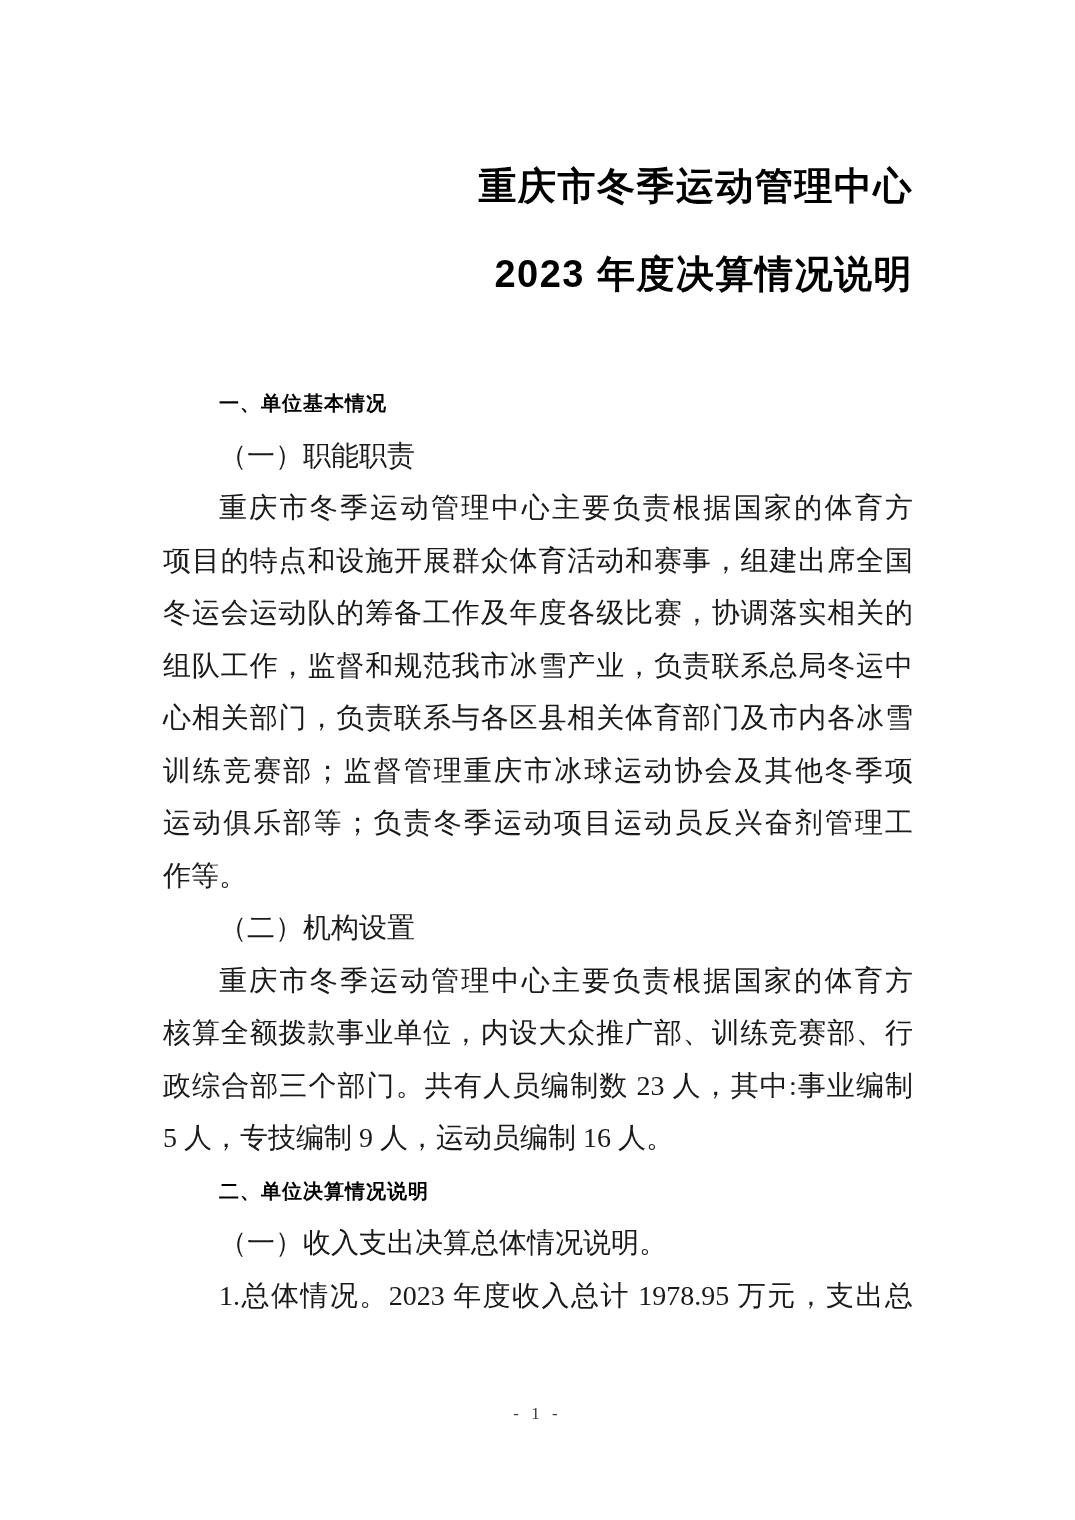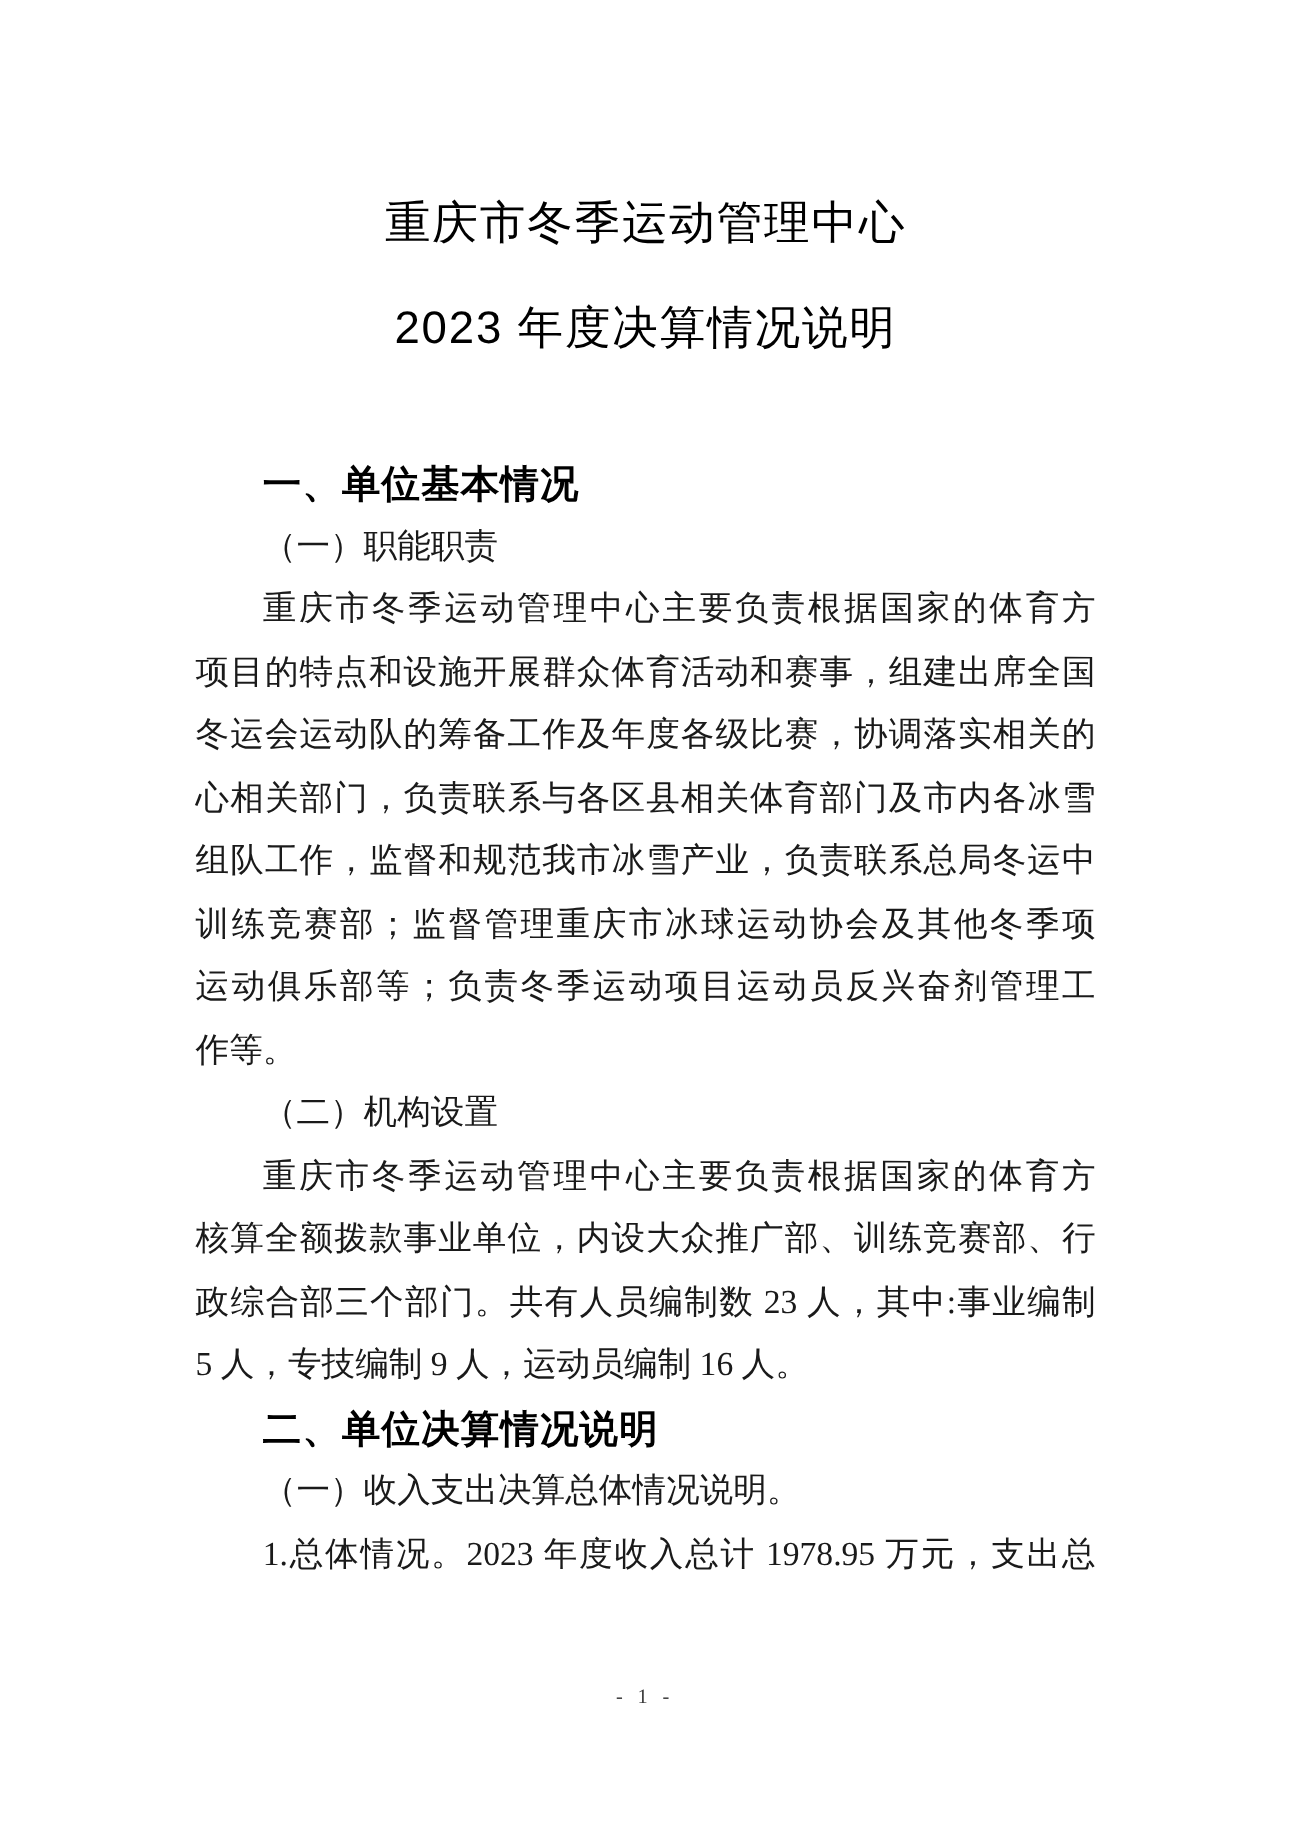--- a/index.html
+++ b/index.html
@@ -14,25 +14,25 @@
     background: #ffffff;
     color: #1a1a1a;
     overflow: hidden;
     font-family: "Liberation Serif", "DejaVu Serif", serif;
   }
   .content {
     padding: 142px 162px 0 163px;
   }
   .title {
     font-family: "Liberation Sans", "DejaVu Sans", sans-serif;
-    font-weight: normal;
+    font-weight: bold;
     font-size: 38px;
     line-height: 88px;
     letter-spacing: 1.5px;
-    text-align: center;
+    text-align: right;
     color: #000000;
     white-space: nowrap;
   }
   .body-block {
     margin-top: 59px;
     font-size: 28px;
     line-height: 52.5px;
   }
   .ln {
     width: 750px;
@@ -46,21 +46,21 @@
     text-justify: inter-character;
   }
   
   .ind {
     text-indent: 56px;
   }
   
   .h {
     font-family: "Liberation Sans", "DejaVu Sans", sans-serif;
     font-weight: bold;
-    font-size: 32px;
+    font-size: 20px;
     letter-spacing: 1px;
     color: #000000;
   }
   .footer {
     position: absolute;
     top: 1404px;
     left: 0;
     right: 0;
     text-align: center;
     font-size: 17px;
@@ -80,22 +80,22 @@
 
     <div class="body-block">
 
       <div class="ln ind h">一、单位基本情况</div>
 
       <div class="ln ind">（一）职能职责</div>
 
       <div class="ln j ind">重庆市冬季运动管理中心主要负责根据国家的体育方</div>
       <div class="ln j">项目的特点和设施开展群众体育活动和赛事，组建出席全国</div>
       <div class="ln j">冬运会运动队的筹备工作及年度各级比赛，协调落实相关的</div>
+      <div class="ln j">组队工作，监督和规范我市冰雪产业，负责联系总局冬运中</div>
       <div class="ln j">心相关部门，负责联系与各区县相关体育部门及市内各冰雪</div>
-      <div class="ln j">组队工作，监督和规范我市冰雪产业，负责联系总局冬运中</div>
       <div class="ln j">训练竞赛部；监督管理重庆市冰球运动协会及其他冬季项</div>
       <div class="ln j">运动俱乐部等；负责冬季运动项目运动员反兴奋剂管理工</div>
       <div class="ln">作等。</div>
 
       <div class="ln ind">（二）机构设置</div>
 
       <div class="ln j ind">重庆市冬季运动管理中心主要负责根据国家的体育方</div>
       <div class="ln j">核算全额拨款事业单位，内设大众推广部、训练竞赛部、行</div>
       <div class="ln j">政综合部三个部门。共有人员编制数 23 人，其中:事业编制</div>
       <div class="ln">5 人，专技编制 9 人，运动员编制 16 人。</div>

